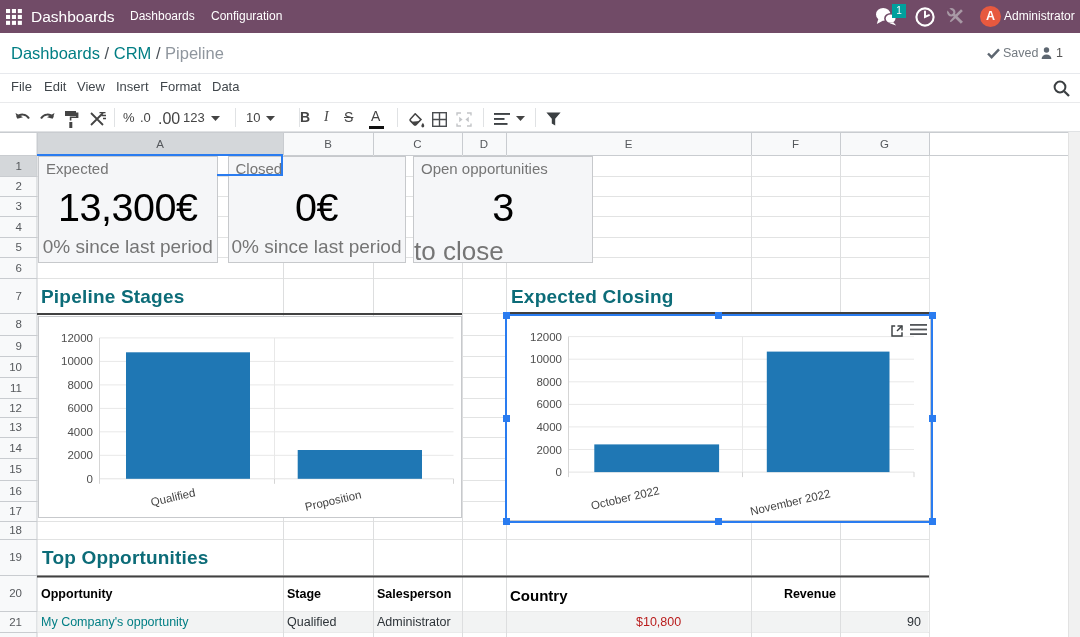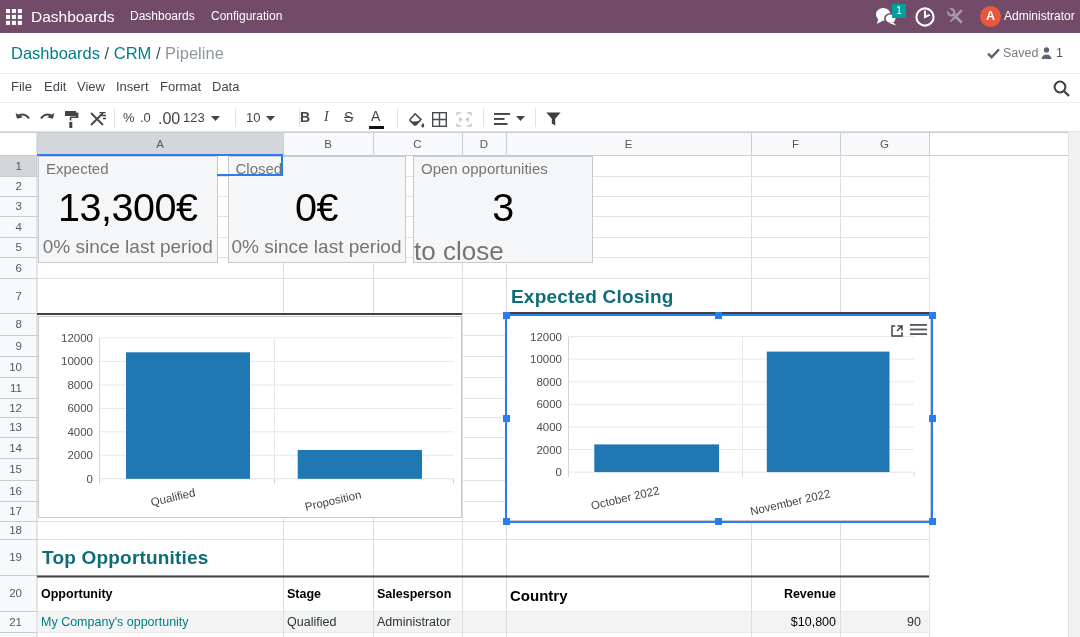--- a/index.html
+++ b/index.html
@@ -220,20 +220,21 @@
 <div class="a" style="left:413px;top:156px;width:180px;height:107px;background:#f5f6f8;border:1px solid #c7c9cc">
  <div class="a" style="left:7px;top:3px;font-size:15px;color:#757575">Open opportunities</div>
  <div class="a" style="left:0;top:28px;width:178px;text-align:center;font-size:39.5px;color:#000;letter-spacing:-0.5px">3</div>
  <div class="a" style="left:0;top:79px;width:178px;text-align:left;font-size:26px;color:#757575">to close</div>
 </div>
 
 <div class="a" style="left:37px;top:153.5px;width:246px;height:2px;background:#2a7cf0"></div>
 <div class="a" style="left:281px;top:153.5px;width:2px;height:22px;background:#2a7cf0"></div>
 <div class="a" style="left:217px;top:174px;width:66px;height:2px;background:#2a7cf0"></div>
 
+<div class="a tl" style="left:41px;top:286px">Pipeline Stages</div>
 <div class="a" style="left:37.5px;top:316px;width:424.5px;height:201.5px;background:#fff;border:1px solid #c7c9cc"></div>
 <svg class="a" style="left:0;top:0" width="1080" height="637" viewBox="0 0 1080 637" pointer-events="none">
 <path d="M99.5 478.8H453.5" stroke="#e3e3e3" stroke-width="1"></path>
 <text x="93" y="482.8" font-size="11.5" fill="#4e4e4e" text-anchor="end">0</text>
 <path d="M99.5 455.3H453.5" stroke="#e8e8e8" stroke-width="1"></path>
 <text x="93" y="459.3" font-size="11.5" fill="#4e4e4e" text-anchor="end">2000</text>
 <path d="M99.5 431.8H453.5" stroke="#e8e8e8" stroke-width="1"></path>
 <text x="93" y="435.8" font-size="11.5" fill="#4e4e4e" text-anchor="end">4000</text>
 <path d="M99.5 408.4H453.5" stroke="#e8e8e8" stroke-width="1"></path>
 <text x="93" y="412.4" font-size="11.5" fill="#4e4e4e" text-anchor="end">6000</text>
@@ -298,15 +299,15 @@
 
 <div class="a tl" style="left:42px;top:547px">Top Opportunities</div>
 <div class="a" style="left:41px;top:587px;font-size:12.5px;font-weight:bold;color:#000">Opportunity</div>
 <div class="a" style="left:287px;top:587px;font-size:12.5px;font-weight:bold;color:#000">Stage</div>
 <div class="a" style="left:377px;top:587px;font-size:12.5px;font-weight:bold;color:#000">Salesperson</div>
 <div class="a" style="left:510px;top:587px;font-size:15px;font-weight:bold;color:#000">Country</div>
 <div class="a" style="left:636px;top:587px;width:200px;text-align:right;font-size:12.5px;font-weight:bold;color:#000">Revenue</div>
 <div class="a" style="left:41px;top:615px;font-size:12.5px;color:#017e84">My Company's opportunity</div>
 <div class="a" style="left:287px;top:615px;font-size:12.5px;color:#2d3338">Qualified</div>
 <div class="a" style="left:377px;top:615px;font-size:12.5px;color:#2d3338">Administrator</div>
-<div class="a" style="left:636px;top:615px;width:200px;text-align:right;font-size:12.5px;color:#000000">$10,800</div>
+<div class="a" style="left:636px;top:615px;width:200px;text-align:left;font-size:12.5px;color:#b91c1c">$10,800</div>
 <div class="a" style="left:721px;top:615px;width:200px;text-align:right;font-size:12.5px;color:#2d3338">90</div>
 </div>
 
 </body></html>

